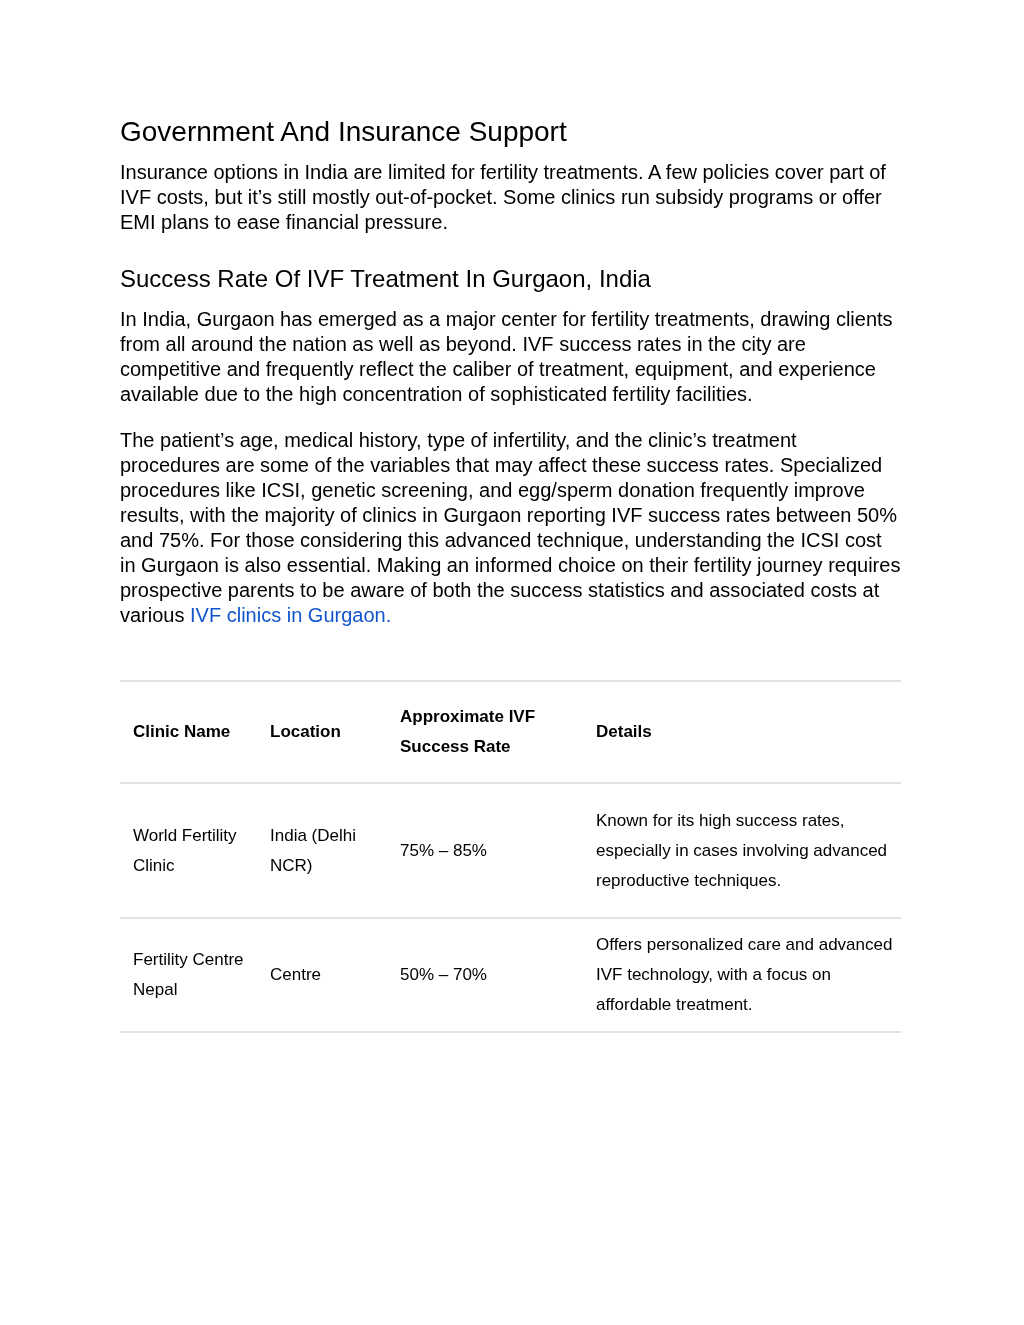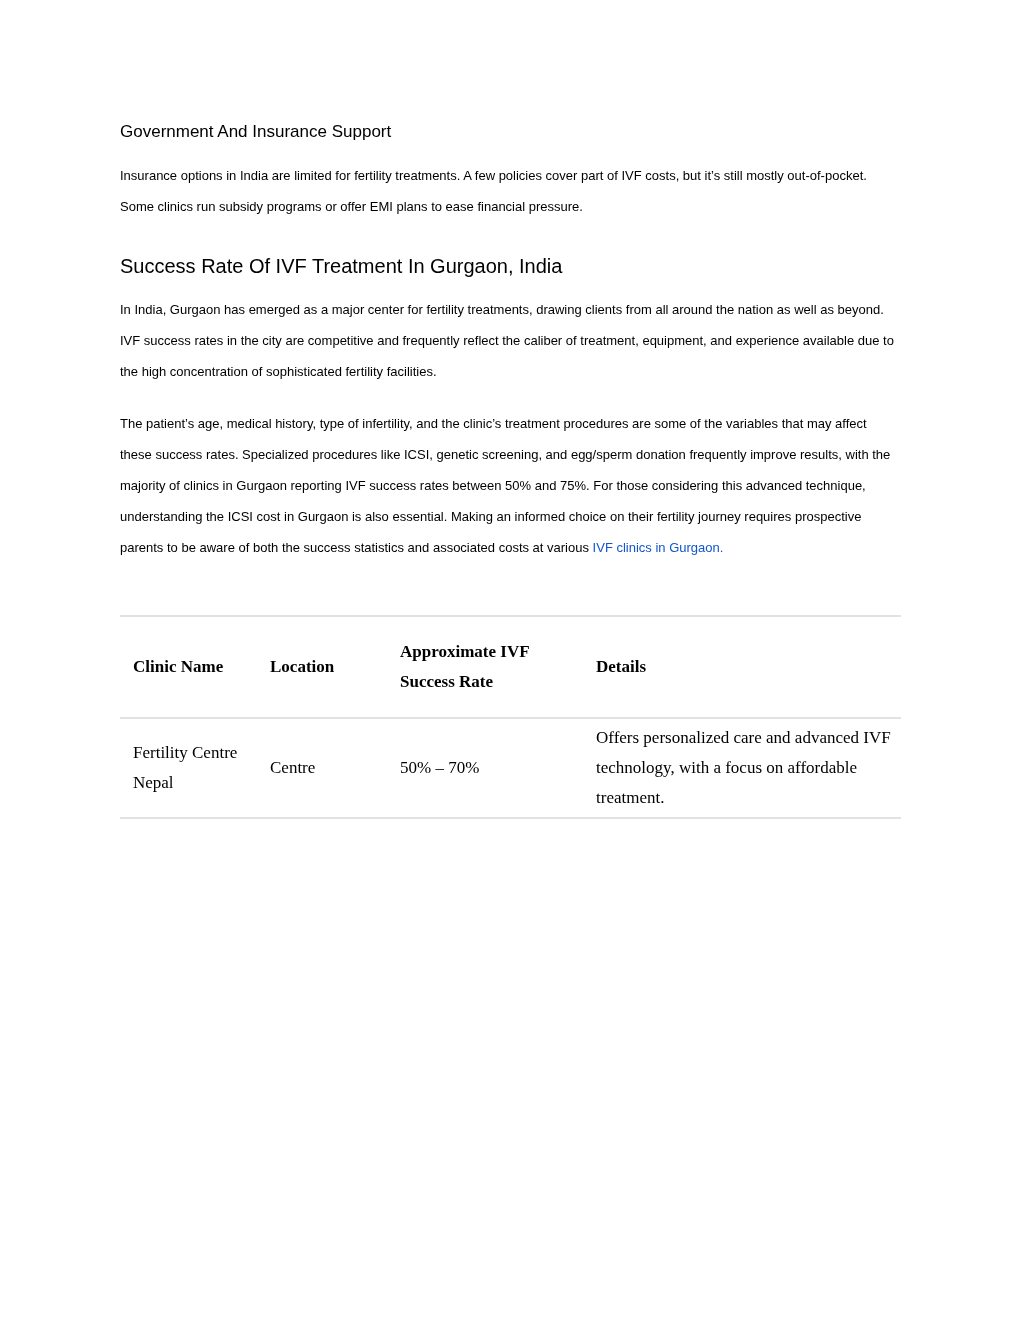--- a/index.html
+++ b/index.html
@@ -15,65 +15,65 @@
     background:var(--bg);
     color:var(--text);
     font-family:"Liberation Sans", sans-serif;
     overflow:hidden;
   }
   .page{
     width:1024px; height:1325px;
     padding:118px 123px 0 120px;
   }
   .h-insurance{
-    font-size:17px; line-height:28px; font-weight:400;
+    font-size:28px; line-height:28px; font-weight:400;
     margin:0;
   }
   .body-p{
-    font-size:13px; line-height:31px;
+    font-size:20px; line-height:25px;
     margin:14px 0 0 0;
   }
   .h-chart{
     font-size:26px; line-height:39px; font-weight:400;
     margin:47px 0 0 0;
   }
   .h-success{
-    font-size:20px; line-height:28px; font-weight:400;
+    font-size:24px; line-height:28px; font-weight:400;
     margin:30px 0 0 0;
   }
   .p-intro{ }
   .p-variables{ margin-top:21px; }
   a.doc-link{ color:var(--link); text-decoration:none; cursor:pointer; }
   .link-bold{ font-weight:400; }
 
   table.clinics{
     border-collapse:collapse;
     width:781px;
     margin-top:52px;
-    font-family:Liberation Serif, serif;
+    font-family:Liberation Sans, sans-serif;
     font-size:17px; line-height:30px;
     color:var(--text);
   }
   table.clinics col.c1{ width:137px; }
   table.clinics col.c2{ width:130px; }
   table.clinics col.c3{ width:196px; }
   table.clinics col.c4{ width:318px; }
   table.clinics thead tr{
     border-top:2px solid var(--border);
     border-bottom:2px solid var(--border);
   }
   table.clinics tbody tr{ border-bottom:2px solid var(--border); }
   table.clinics th, table.clinics td{
     text-align:left; vertical-align:middle;
     font-weight:400; padding:0 0 0 13px;
   }
   table.clinics th{ font-weight:700; }
   table.clinics thead tr{ height:102px; }
   table.clinics tbody tr.row-1{ height:135px; }
-  table.clinics tbody tr.row-2{ height:100px; }
+  table.clinics tbody tr.row-2{ height:114px; }
   td.cell-clinic{ padding-right:24px; }
   td.cell-location{ padding-right:8px; }
   td.cell-details{ padding-right:55px; }
 </style>
 </head>
 <body>
 
 <div class="page">
 
   <h2 class="h-insurance">Government And Insurance Support</h2>
@@ -96,20 +96,26 @@
       </colgroup>
     <thead>
       <tr>
         <th>Clinic Name</th>
         <th>Location</th>
         <th>Approximate IVF Success Rate</th>
         <th>Details</th>
       </tr>
     </thead>
     <tbody>
+      <tr class="row-1">
+        <td class="cell-clinic">World Fertility Clinic</td>
+        <td class="cell-location">India (Delhi NCR)</td>
+        <td class="cell-rate">75% – 85%</td>
+        <td class="cell-details">Known for its high success rates, especially in cases involving advanced reproductive techniques.</td>
+      </tr>
       <tr class="row-2">
         <td class="cell-clinic">Fertility Centre Nepal</td>
         <td class="cell-location">Centre</td>
         <td class="cell-rate">50% – 70%</td>
         <td class="cell-details">Offers personalized care and advanced IVF technology, with a focus on affordable treatment.</td>
       </tr>
     </tbody>
   </table>
 
 </div>

